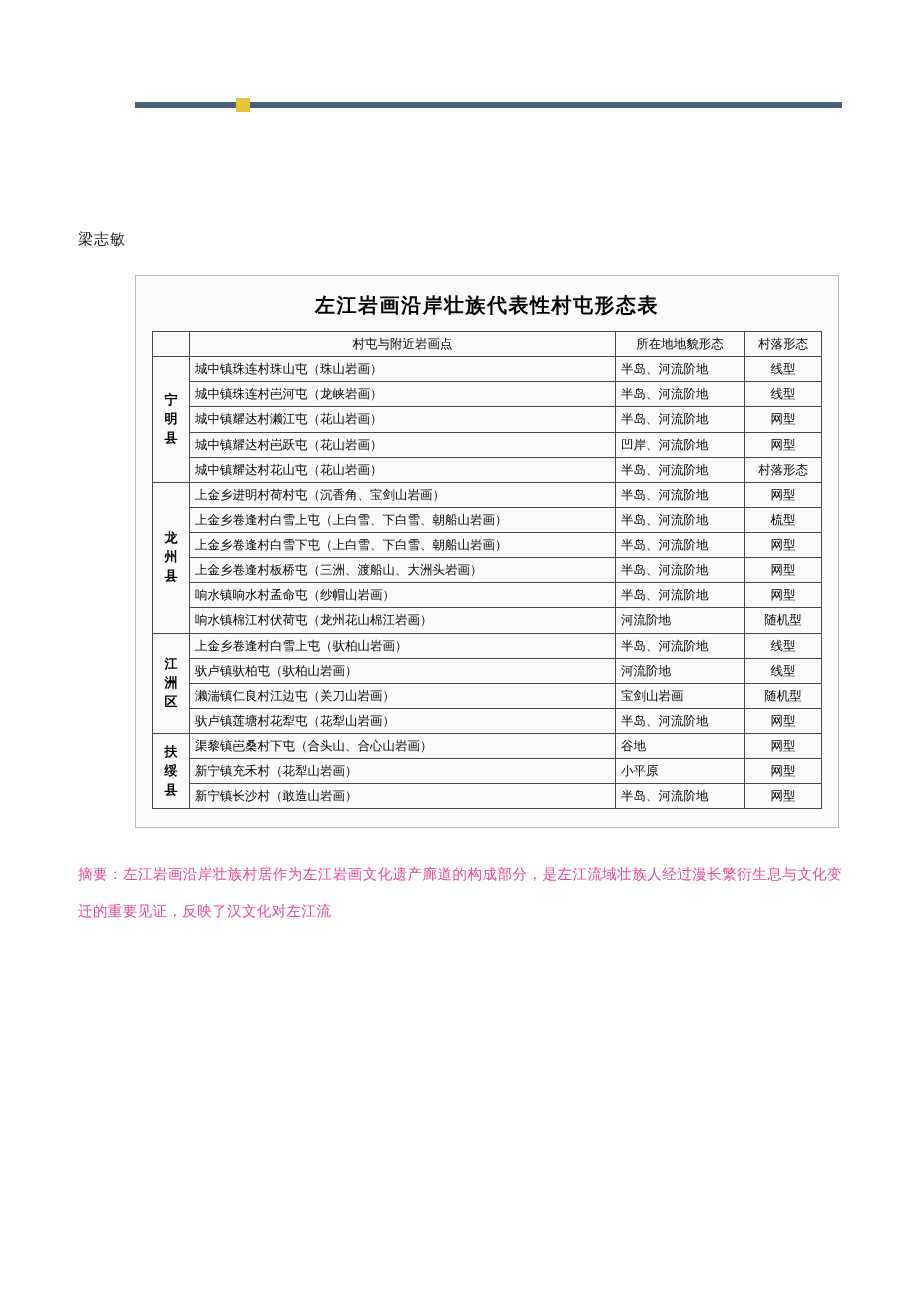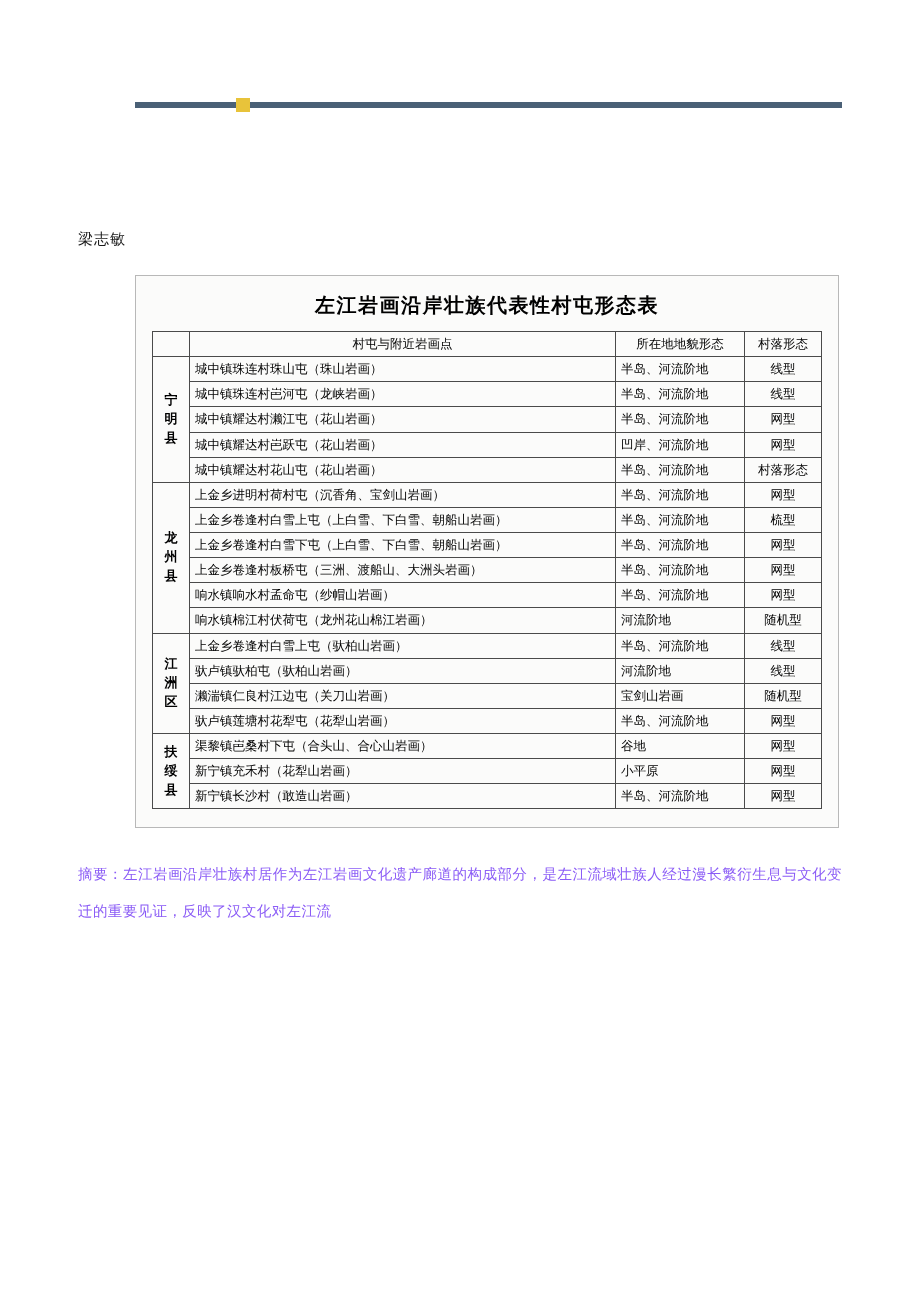--- a/index.html
+++ b/index.html
@@ -114,21 +114,21 @@
     width: 66px;
     text-align: center;
     white-space: nowrap;
   }
   th.hcol-village { text-align: center; }
   .abstract {
     margin-top: 28px;
     font-size: 14.5px;
     line-height: 2.5;
     letter-spacing: 0.4px;
-    color: #8b5cf6;
+    color: #ec4899;
     font-family: "Liberation Sans", sans-serif;
     text-align: justify;
   }
 </style>
 </head>
 <body>
 
 <div class="page">
 
 

